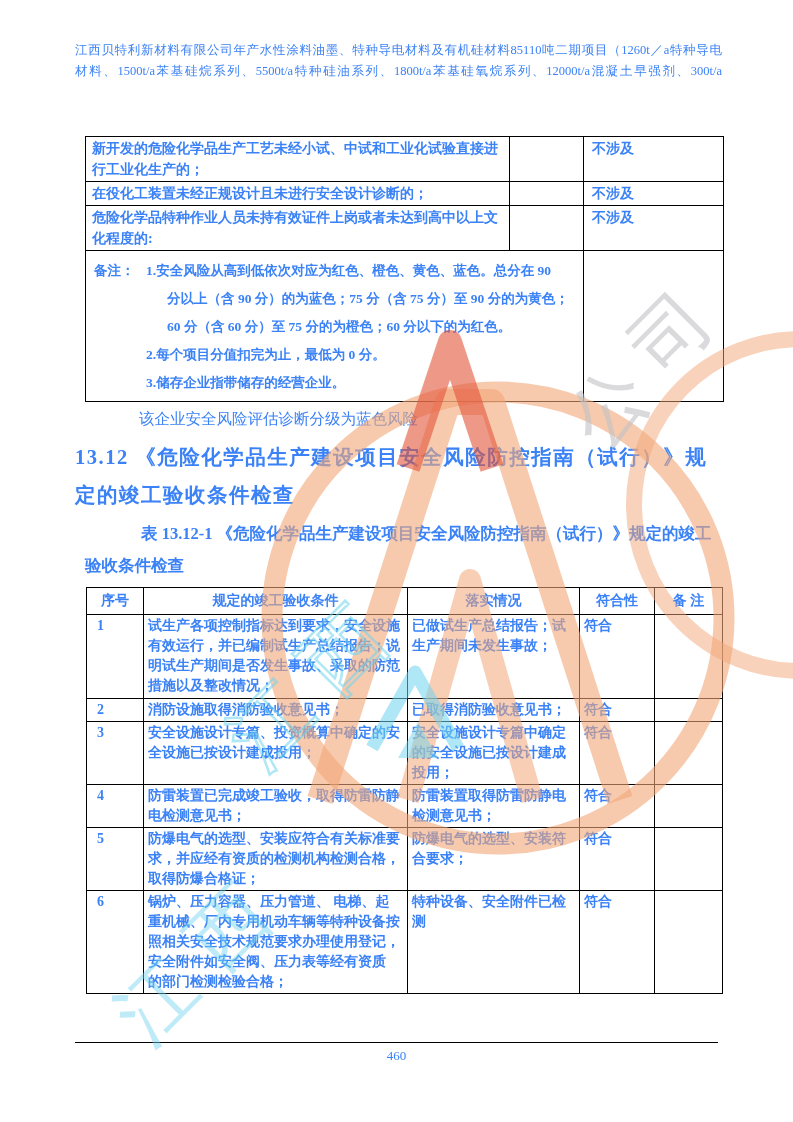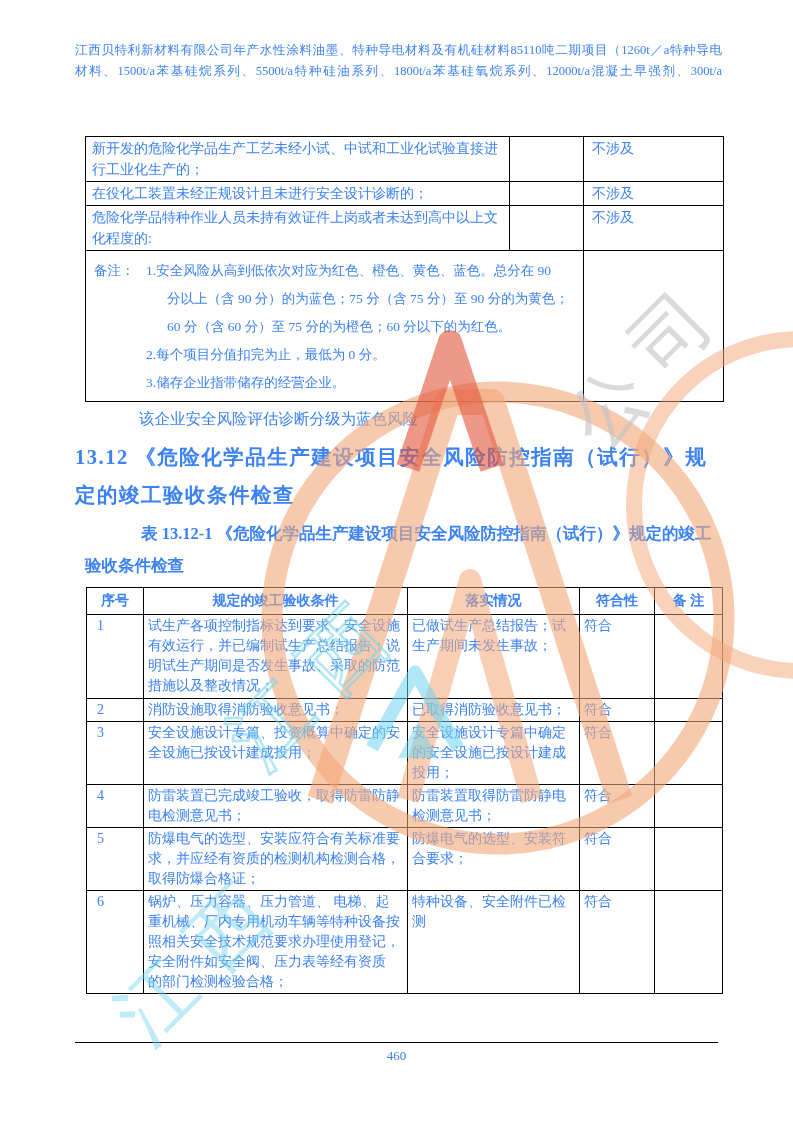--- a/index.html
+++ b/index.html
@@ -12,21 +12,21 @@
   
   .doc-header { position:absolute; left:75px; right:71px; top:40px;
     font-size:12.5px; line-height:21px; }
   .doc-header .hline { text-align:justify; text-align-last:justify; white-space:nowrap; overflow:hidden; }
   .doc-header .hline3 { position:relative; text-align:left; text-align-last:left; }
   .doc-header .doc-no { position:absolute; right:0; top:0; font-weight:bold; }
   
   .flow { position:absolute; left:0; top:103px; width:793px; }
   table { border-collapse:collapse; table-layout:fixed; background:transparent; }
   td,th { border:1.5px solid #000; vertical-align:top; padding:1px 6px;
-    font-size:14px; line-height:21px; word-break:break-all; }
+    font-size:14px; line-height:21px; word-break:break-all;font-weight:bold; }
   
   .t1 { margin-left:85px; margin-top:33px; width:638px; }
   .t1 .c-result { padding-left:8px; }
   .t1 .notes-cell { padding:6px 6px 4px 8px; }
   .notes-wrap { display:flex; font-size:13.5px; line-height:28px; }
   .notes-label { width:52px; flex:0 0 52px; }
   .notes-lines { flex:1; }
   .note-ind { padding-left:21px; }
   
   .conclusion { margin:5px 71px 0 75px; font-size:15.5px; line-height:24px; text-indent:64px; }

